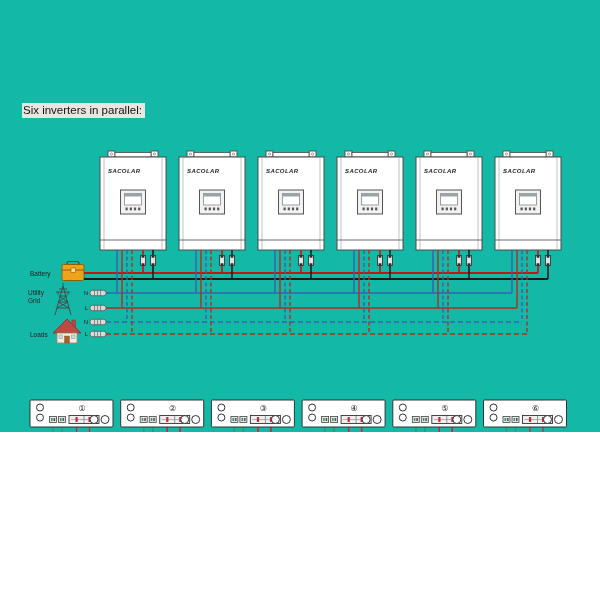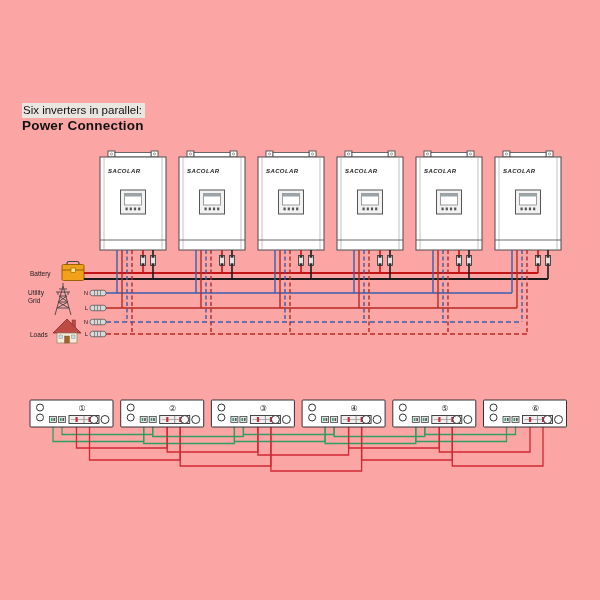--- a/index.html
+++ b/index.html
@@ -1,32 +1,31 @@
 <!DOCTYPE html>
 <html><head>
 <meta charset="utf-8">
 <style>
   html,body{margin:0;padding:0;background:#fff;}
-  .page{position:relative;width:600px;height:600px;background:#fca5a5;overflow:hidden;
+  .page{position:relative;width:600px;height:432px;background:#14b8a6;overflow:hidden;
         font-family:"Liberation Sans",sans-serif;color:#111;}
   .subtitle{position:absolute;left:22px;top:103px;font-size:11.5px;line-height:14px;
             background:#e9e6e2;padding:0 3px 1px 1px;}
   .sec-title{position:absolute;font-size:13.5px;font-weight:bold;letter-spacing:.2px;}
   #power-title{left:22px;top:118px;}
   #comm-title{left:24px;top:352px;}
   svg{position:absolute;left:0;top:0;}
   text{font-family:"Liberation Sans",sans-serif;fill:#222;}
   .brand{font-style:italic;font-weight:bold;letter-spacing:.4px;}
 </style>
 </head>
 <body>
 
 <div class="page">
   <div class="subtitle">Six inverters in parallel:</div>
-  <div class="sec-title" id="power-title">Power Connection</div>
   <svg id="diagram" width="600" height="600" viewBox="0 0 600 600">
       <g>
         <g>
           <text x="30" y="276" font-size="6.5">Battery</text>
           <text x="28" y="295" font-size="6.5">Utility</text>
           <text x="28" y="303" font-size="6.5">Grid</text>
           <text x="30" y="337" font-size="6.5">Loads</text>
         </g>
         <g>
           <rect x="67" y="261.5" width="12" height="5" rx="2" fill="none" stroke="#444" stroke-width="1.2"></rect>

